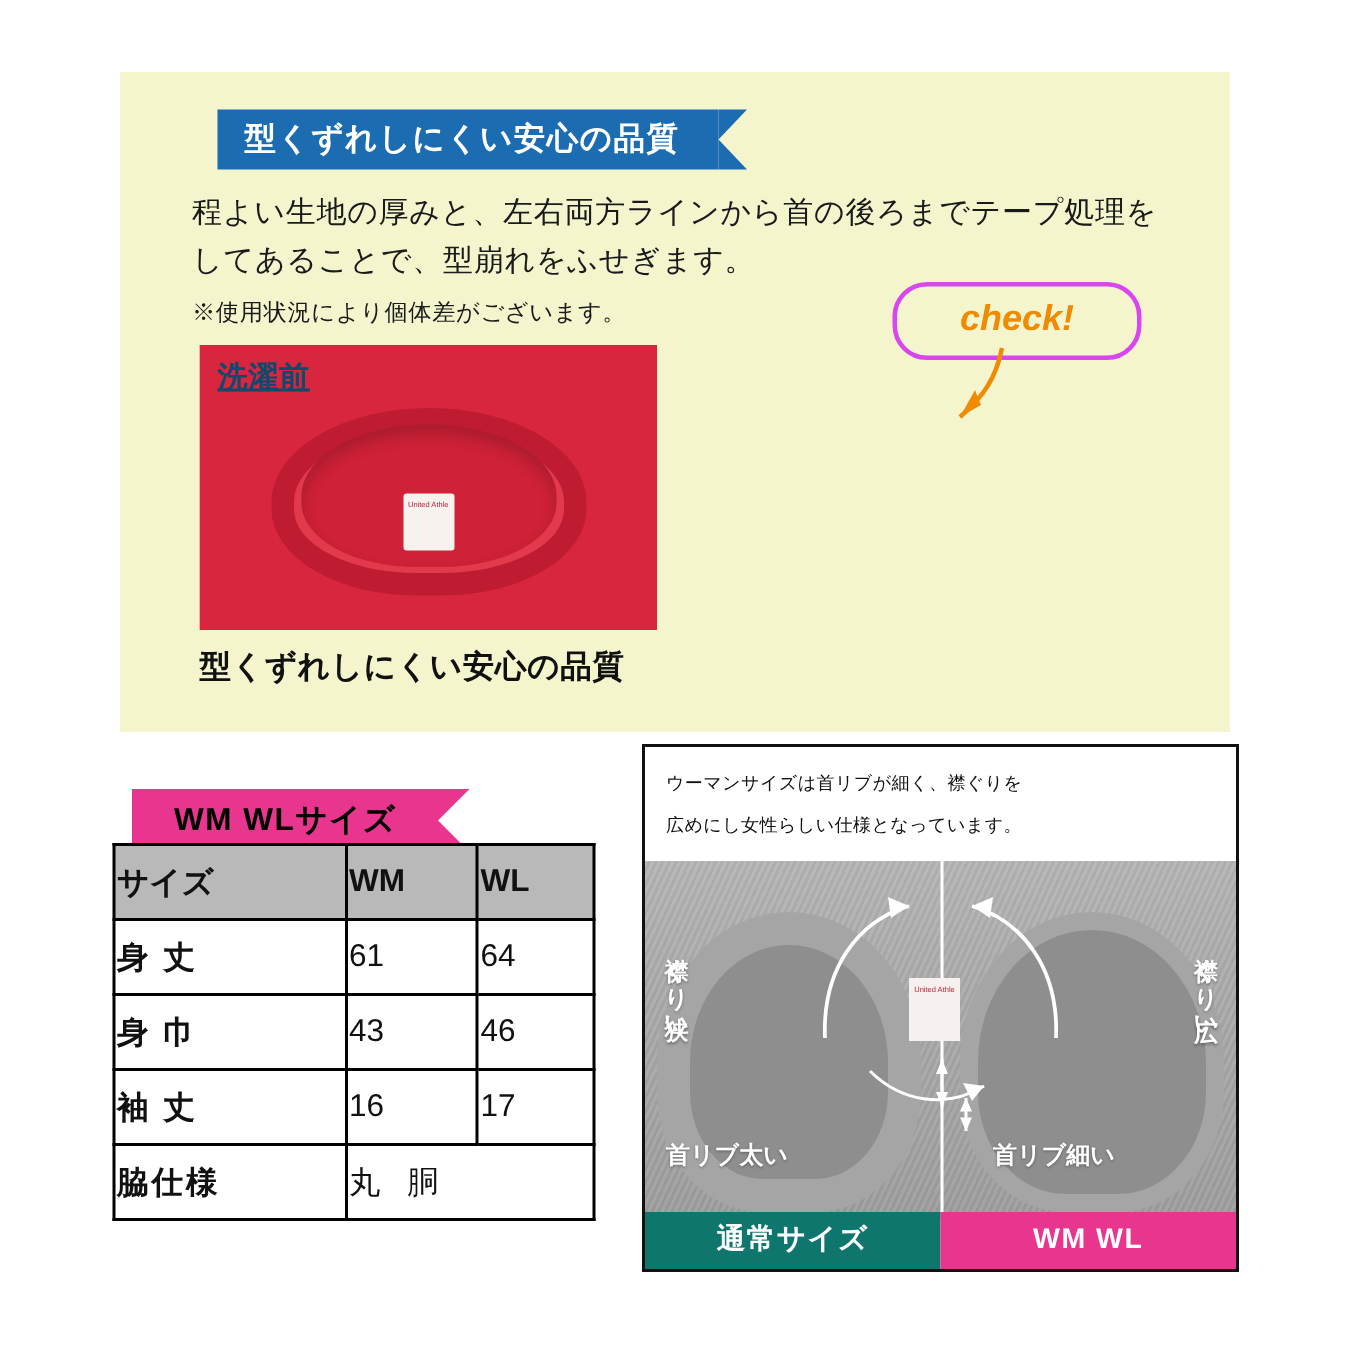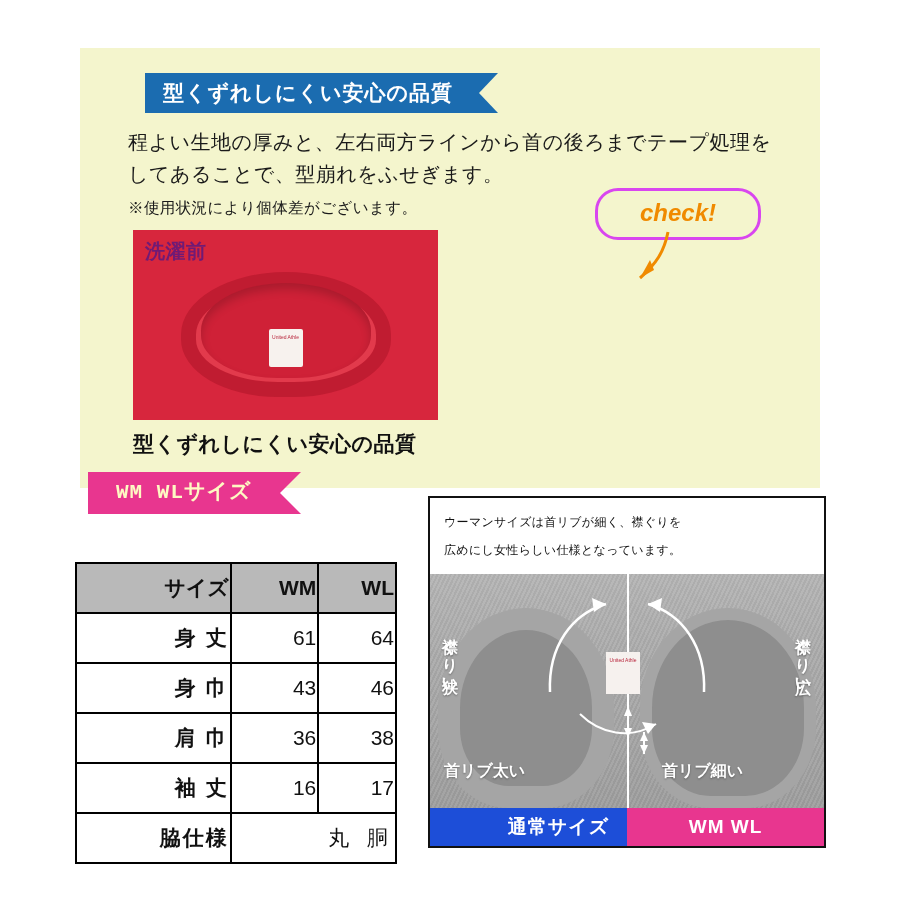--- a/index.html
+++ b/index.html
@@ -106,23 +106,24 @@
     background: #d8d8d8;
   }
   .photo-left { left: 53px; top: 182px; }
   .photo-right { left: 378px; top: 182px; }
   .photo-label {
     position: absolute;
     left: 12px;
     top: 8px;
     font-size: 20px;
     font-weight: bold;
-    color: #701a75;
+    color: #0c4a6e;
     z-index: 4;
     letter-spacing: 0.5px;
+    text-decoration: underline;
   }
   .photo-label.small { font-size: 17px; }
   .shirt-bg {
     position: absolute;
     left: 0; top: 0;
     width: 100%; height: 100%;
     background: #d7263d;
   }
   .collar {
     position: absolute;
@@ -171,30 +172,29 @@
     font-size: 21px;
     font-weight: bold;
     color: #111111;
     letter-spacing: 0.5px;
   }
 
   
   .size-banner {
     position: absolute;
     left: 88px;
-    top: 472px;
+    top: 526px;
     height: 42px;
     background: #e8368f;
-    color: #fef9c3;
+    color: #000000;
     font-size: 21px;
     font-weight: bold;
     line-height: 42px;
     padding: 0 28px 0 28px;
     letter-spacing: 1px;
-    font-family: Liberation Mono, monospace;
   }
   .size-banner::after {
     content: "";
     position: absolute;
     right: -21px;
     top: 0;
     width: 0;
     height: 0;
     border-top: 21px solid #e8368f;
     border-bottom: 21px solid #e8368f;
@@ -206,21 +206,21 @@
     left: 75px;
     top: 562px;
     width: 322px;
     border-collapse: collapse;
     background: #ffffff;
   }
   table.size-table th,
   table.size-table td {
     border: 2px solid #000000;
     height: 46px;
-    text-align: right;
+    text-align: left;
     font-size: 21px;
     color: #111111;
     font-weight: normal;
   }
   table.size-table thead th {
     background: #b9b9b9;
     font-weight: bold;
   }
   table.size-table td.rowhead {
     font-weight: bold;
@@ -318,21 +318,21 @@
     position: absolute;
     bottom: 0;
     height: 38px;
     line-height: 38px;
     text-align: center;
     color: #ffffff;
     font-size: 19px;
     font-weight: bold;
     letter-spacing: 1px;
   }
-  .foot-left { left: 0; width: 197px; background: #1d4ed8; padding-left: 30px; }
+  .foot-left { left: 0; width: 197px; background: #0f766e; }
   .foot-right { left: 197px; width: 197px; background: #e8368f; }
   svg.arrows { position: absolute; left: 0; top: 0; width: 394px; height: 238px; }
 </style>
 </head>
 <body>
 
 <div class="page">
 
   <div class="quality-panel">
 
@@ -379,25 +379,20 @@
         <td class="rowhead">身 丈</td>
         <td>61</td>
         <td>64</td>
       </tr>
       <tr>
         <td class="rowhead">身 巾</td>
         <td>43</td>
         <td>46</td>
       </tr>
       <tr>
-        <td class="rowhead">肩 巾</td>
-        <td>36</td>
-        <td>38</td>
-      </tr>
-      <tr>
         <td class="rowhead">袖 丈</td>
         <td>16</td>
         <td>17</td>
       </tr>
       <tr>
         <td class="rowhead">脇仕様</td>
         <td class="spaced" colspan="2">丸 胴</td>
       </tr>
     </tbody>
   </table>

